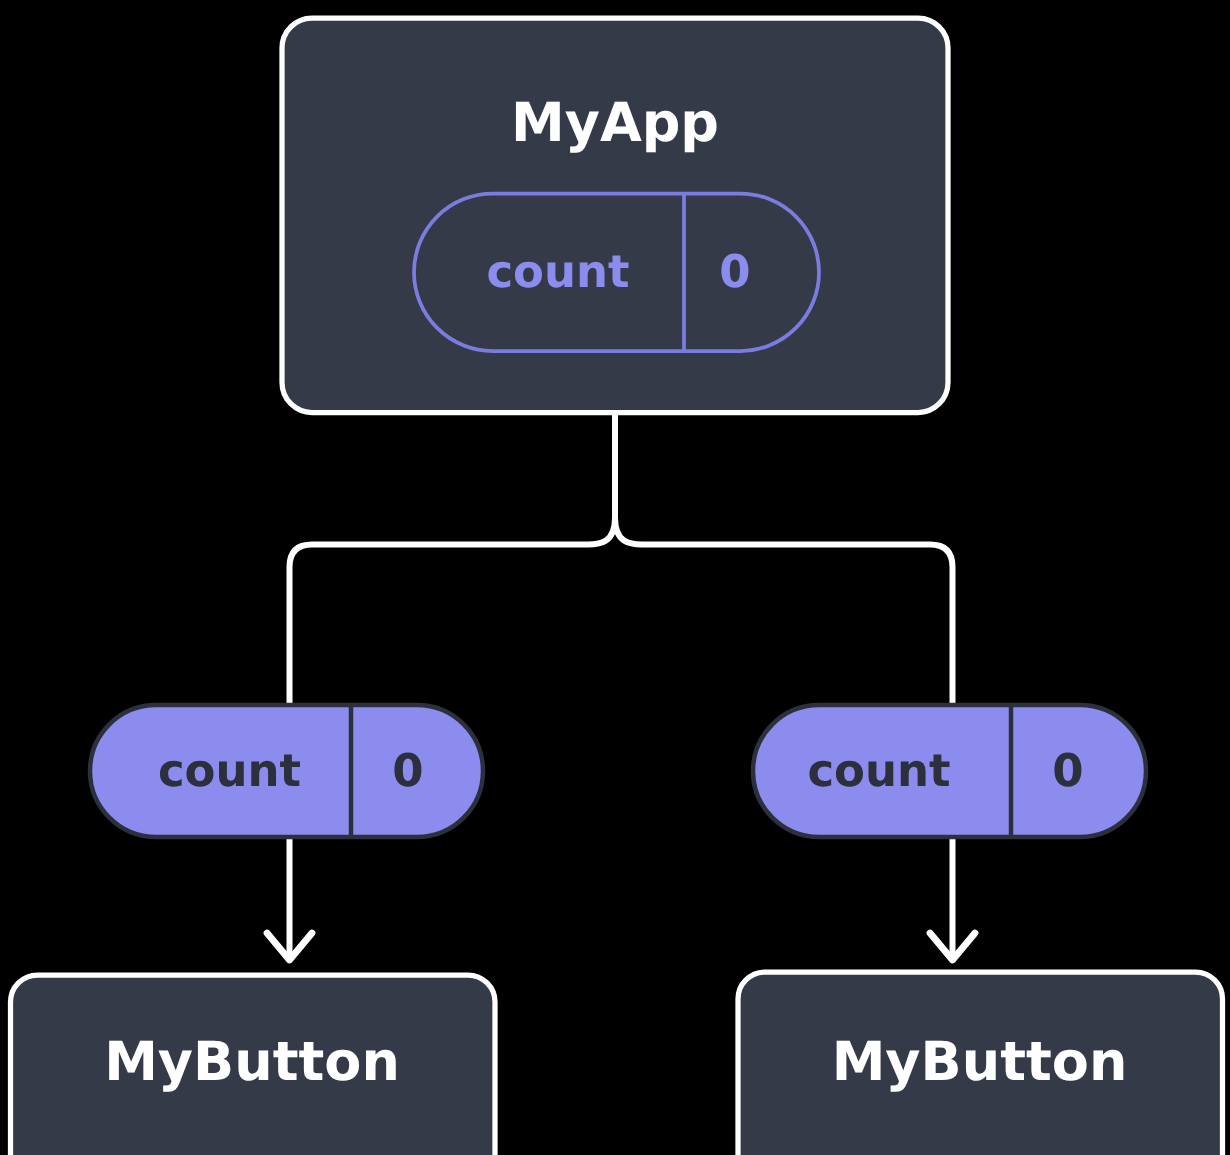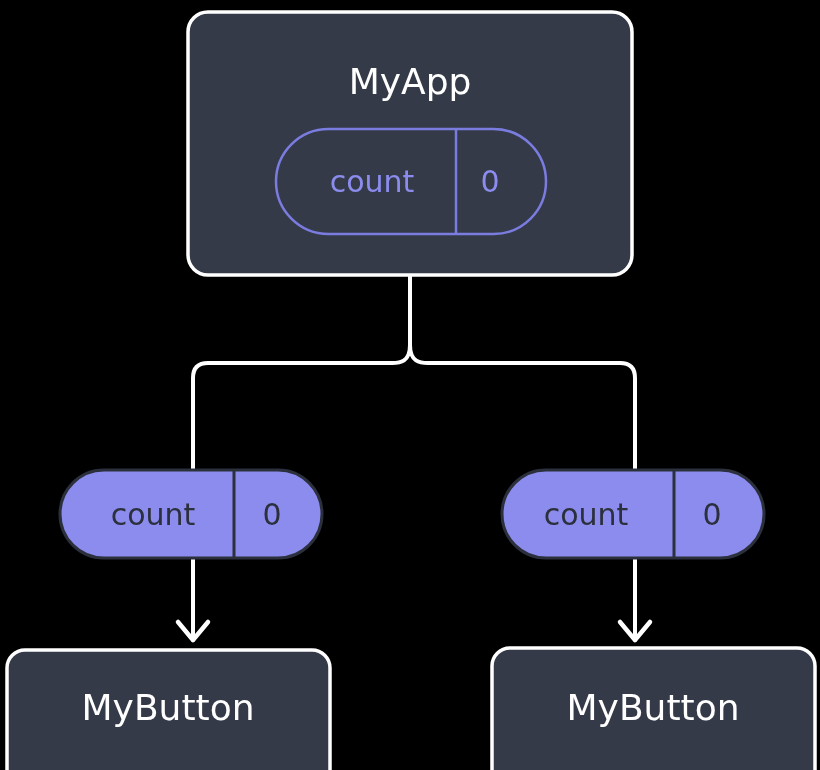--- a/index.html
+++ b/index.html
@@ -2,21 +2,21 @@
 <html><head>
 <meta charset="utf-8">
 <style>
   * { margin:0; padding:0; box-sizing:border-box; }
   html, body {
     width:820px; height:770px;
     background:#000000;
     overflow:hidden;
     font-family:"DejaVu Sans", sans-serif;
   }
-  #stage { position:relative; width:688px; height:770px; }
+  #stage { position:relative; width:688px; height:770px;font-weight:bold; }
 
   svg.layer { position:absolute; inset:0; width:820px; height:770px; }
   svg.wires { z-index:1; }
   svg.nodes { z-index:2; }
 
   .node-box-fill   { fill:#343a47; stroke:#ffffff; stroke-width:3.5; }
   .pill-fill       { fill:#8b8ced; stroke:#2b303c; stroke-width:3; }
   .pill-divider    { stroke:#2b303c; stroke-width:3; }
   .pill-outline    { fill:none; stroke:#7b7ce0; stroke-width:2.5; }
   .pill-outline-div{ stroke:#7b7ce0; stroke-width:2.5; }

